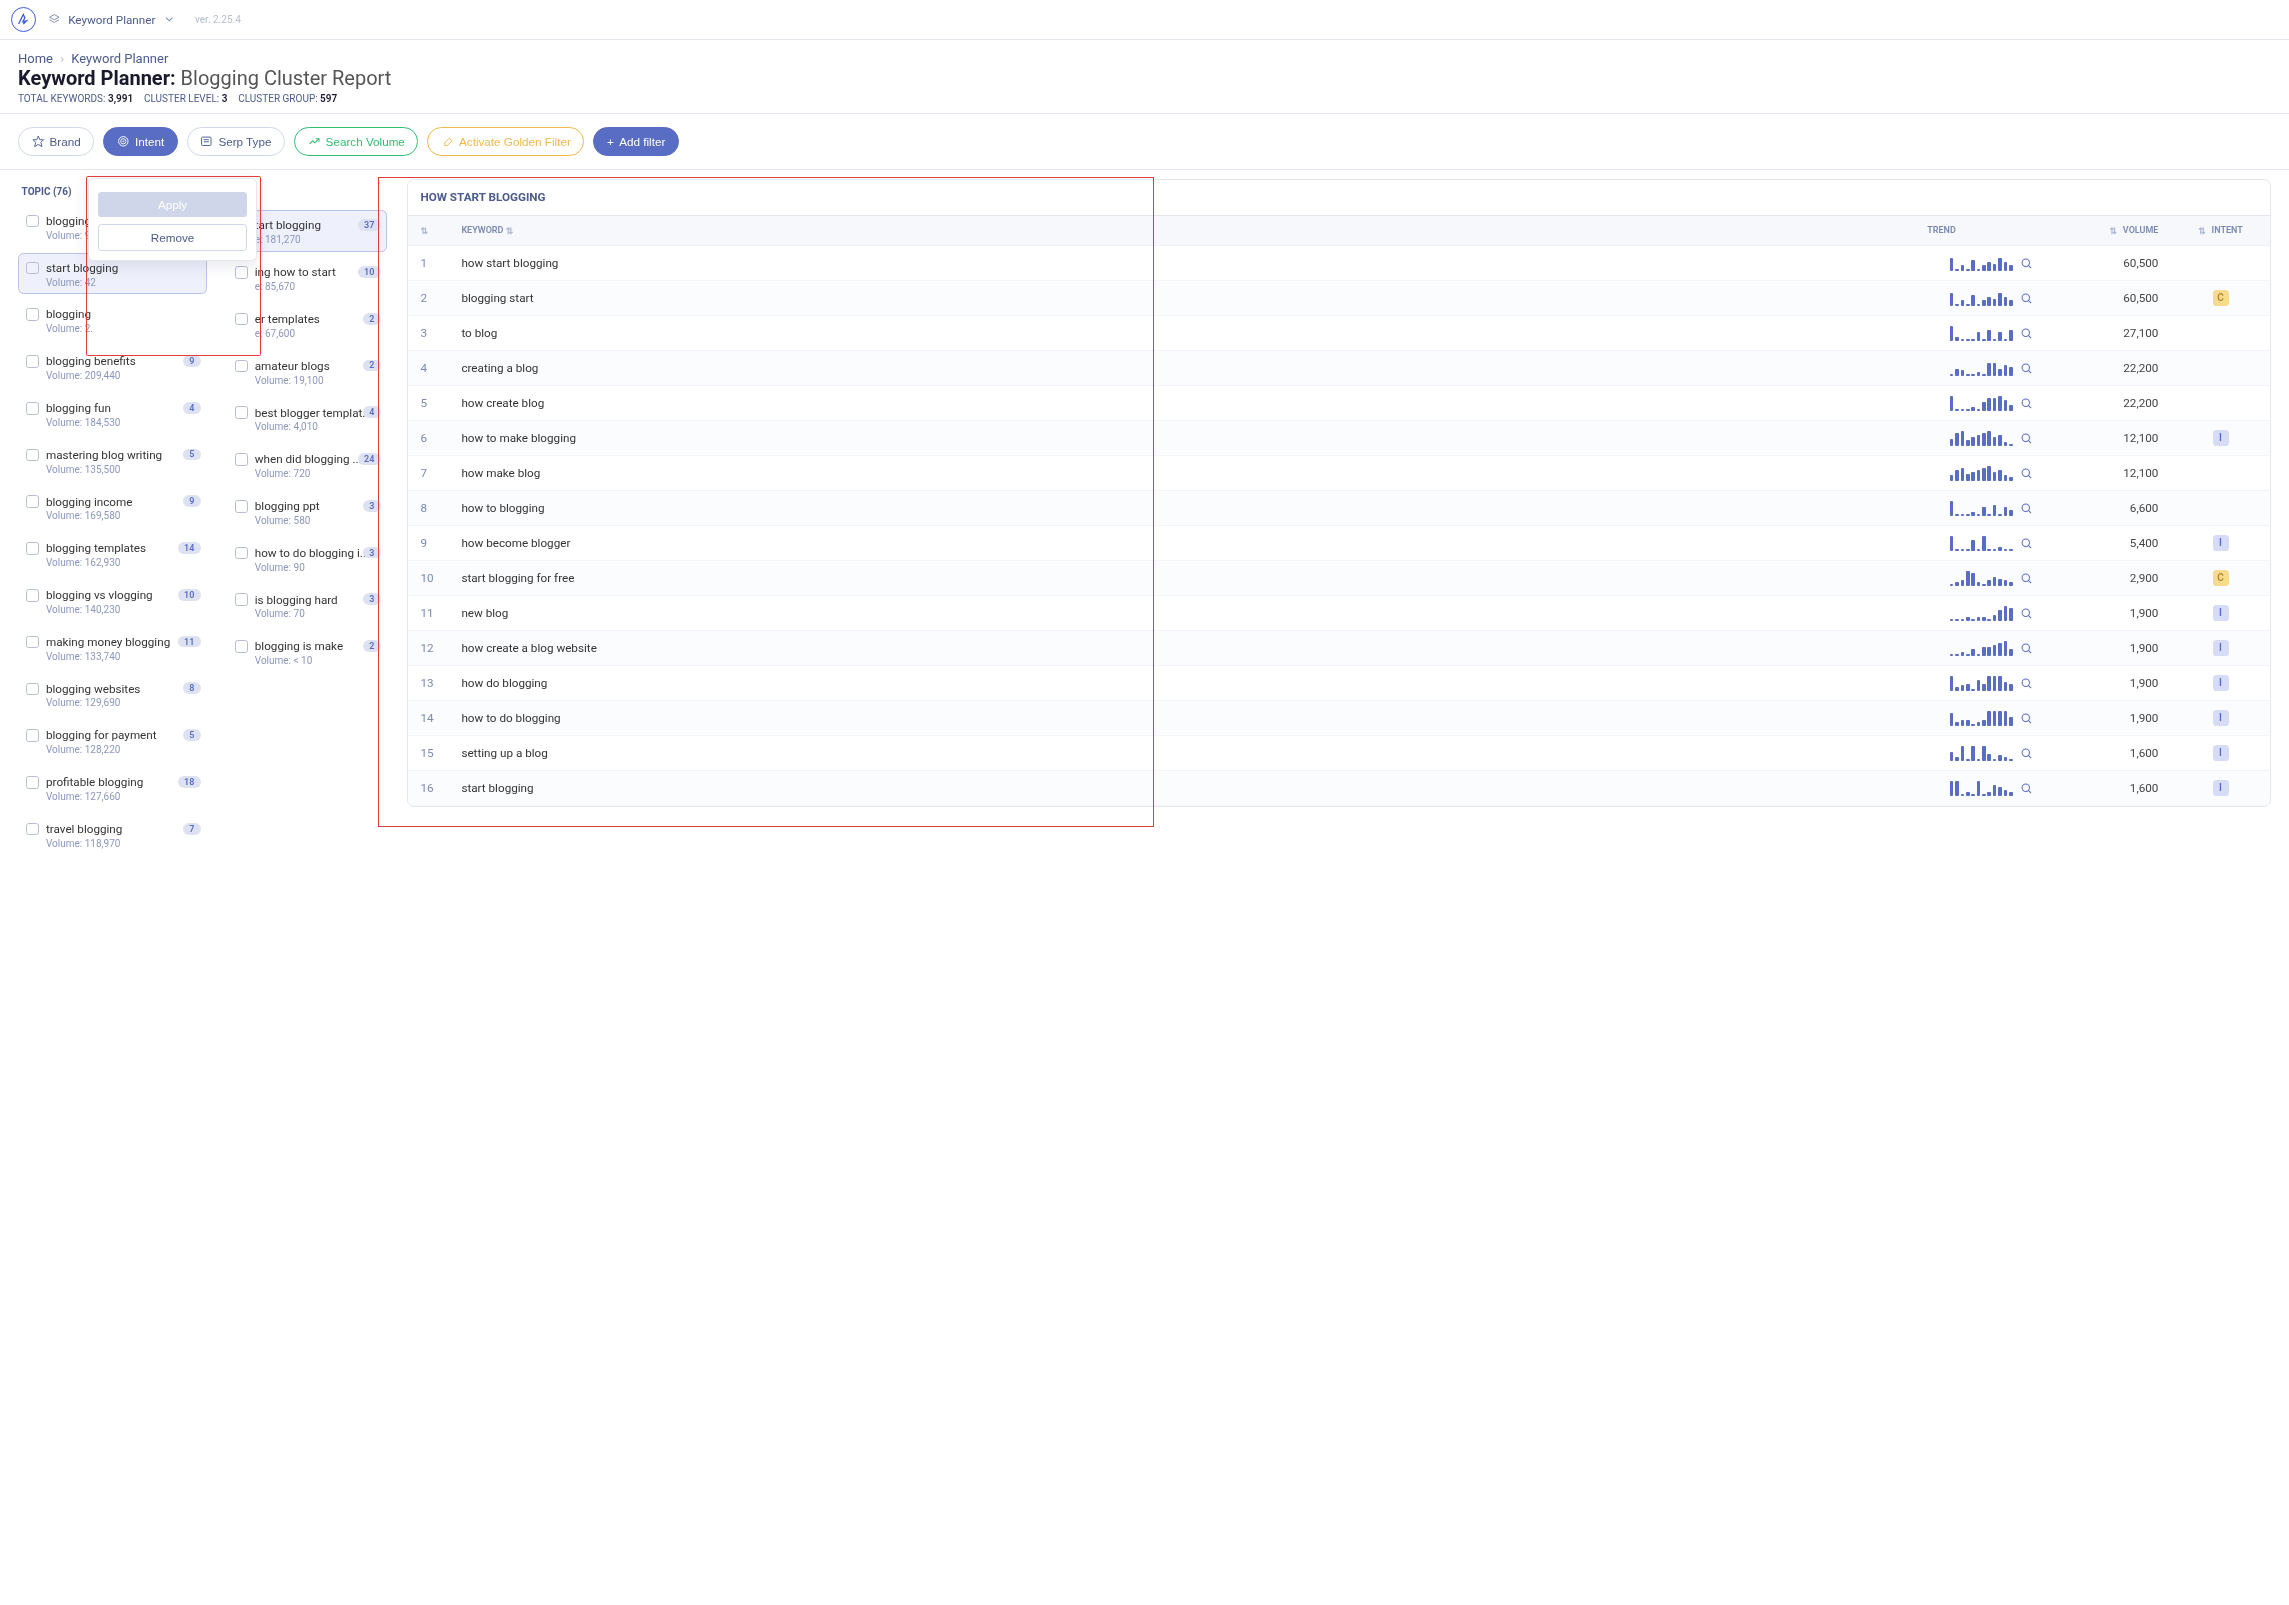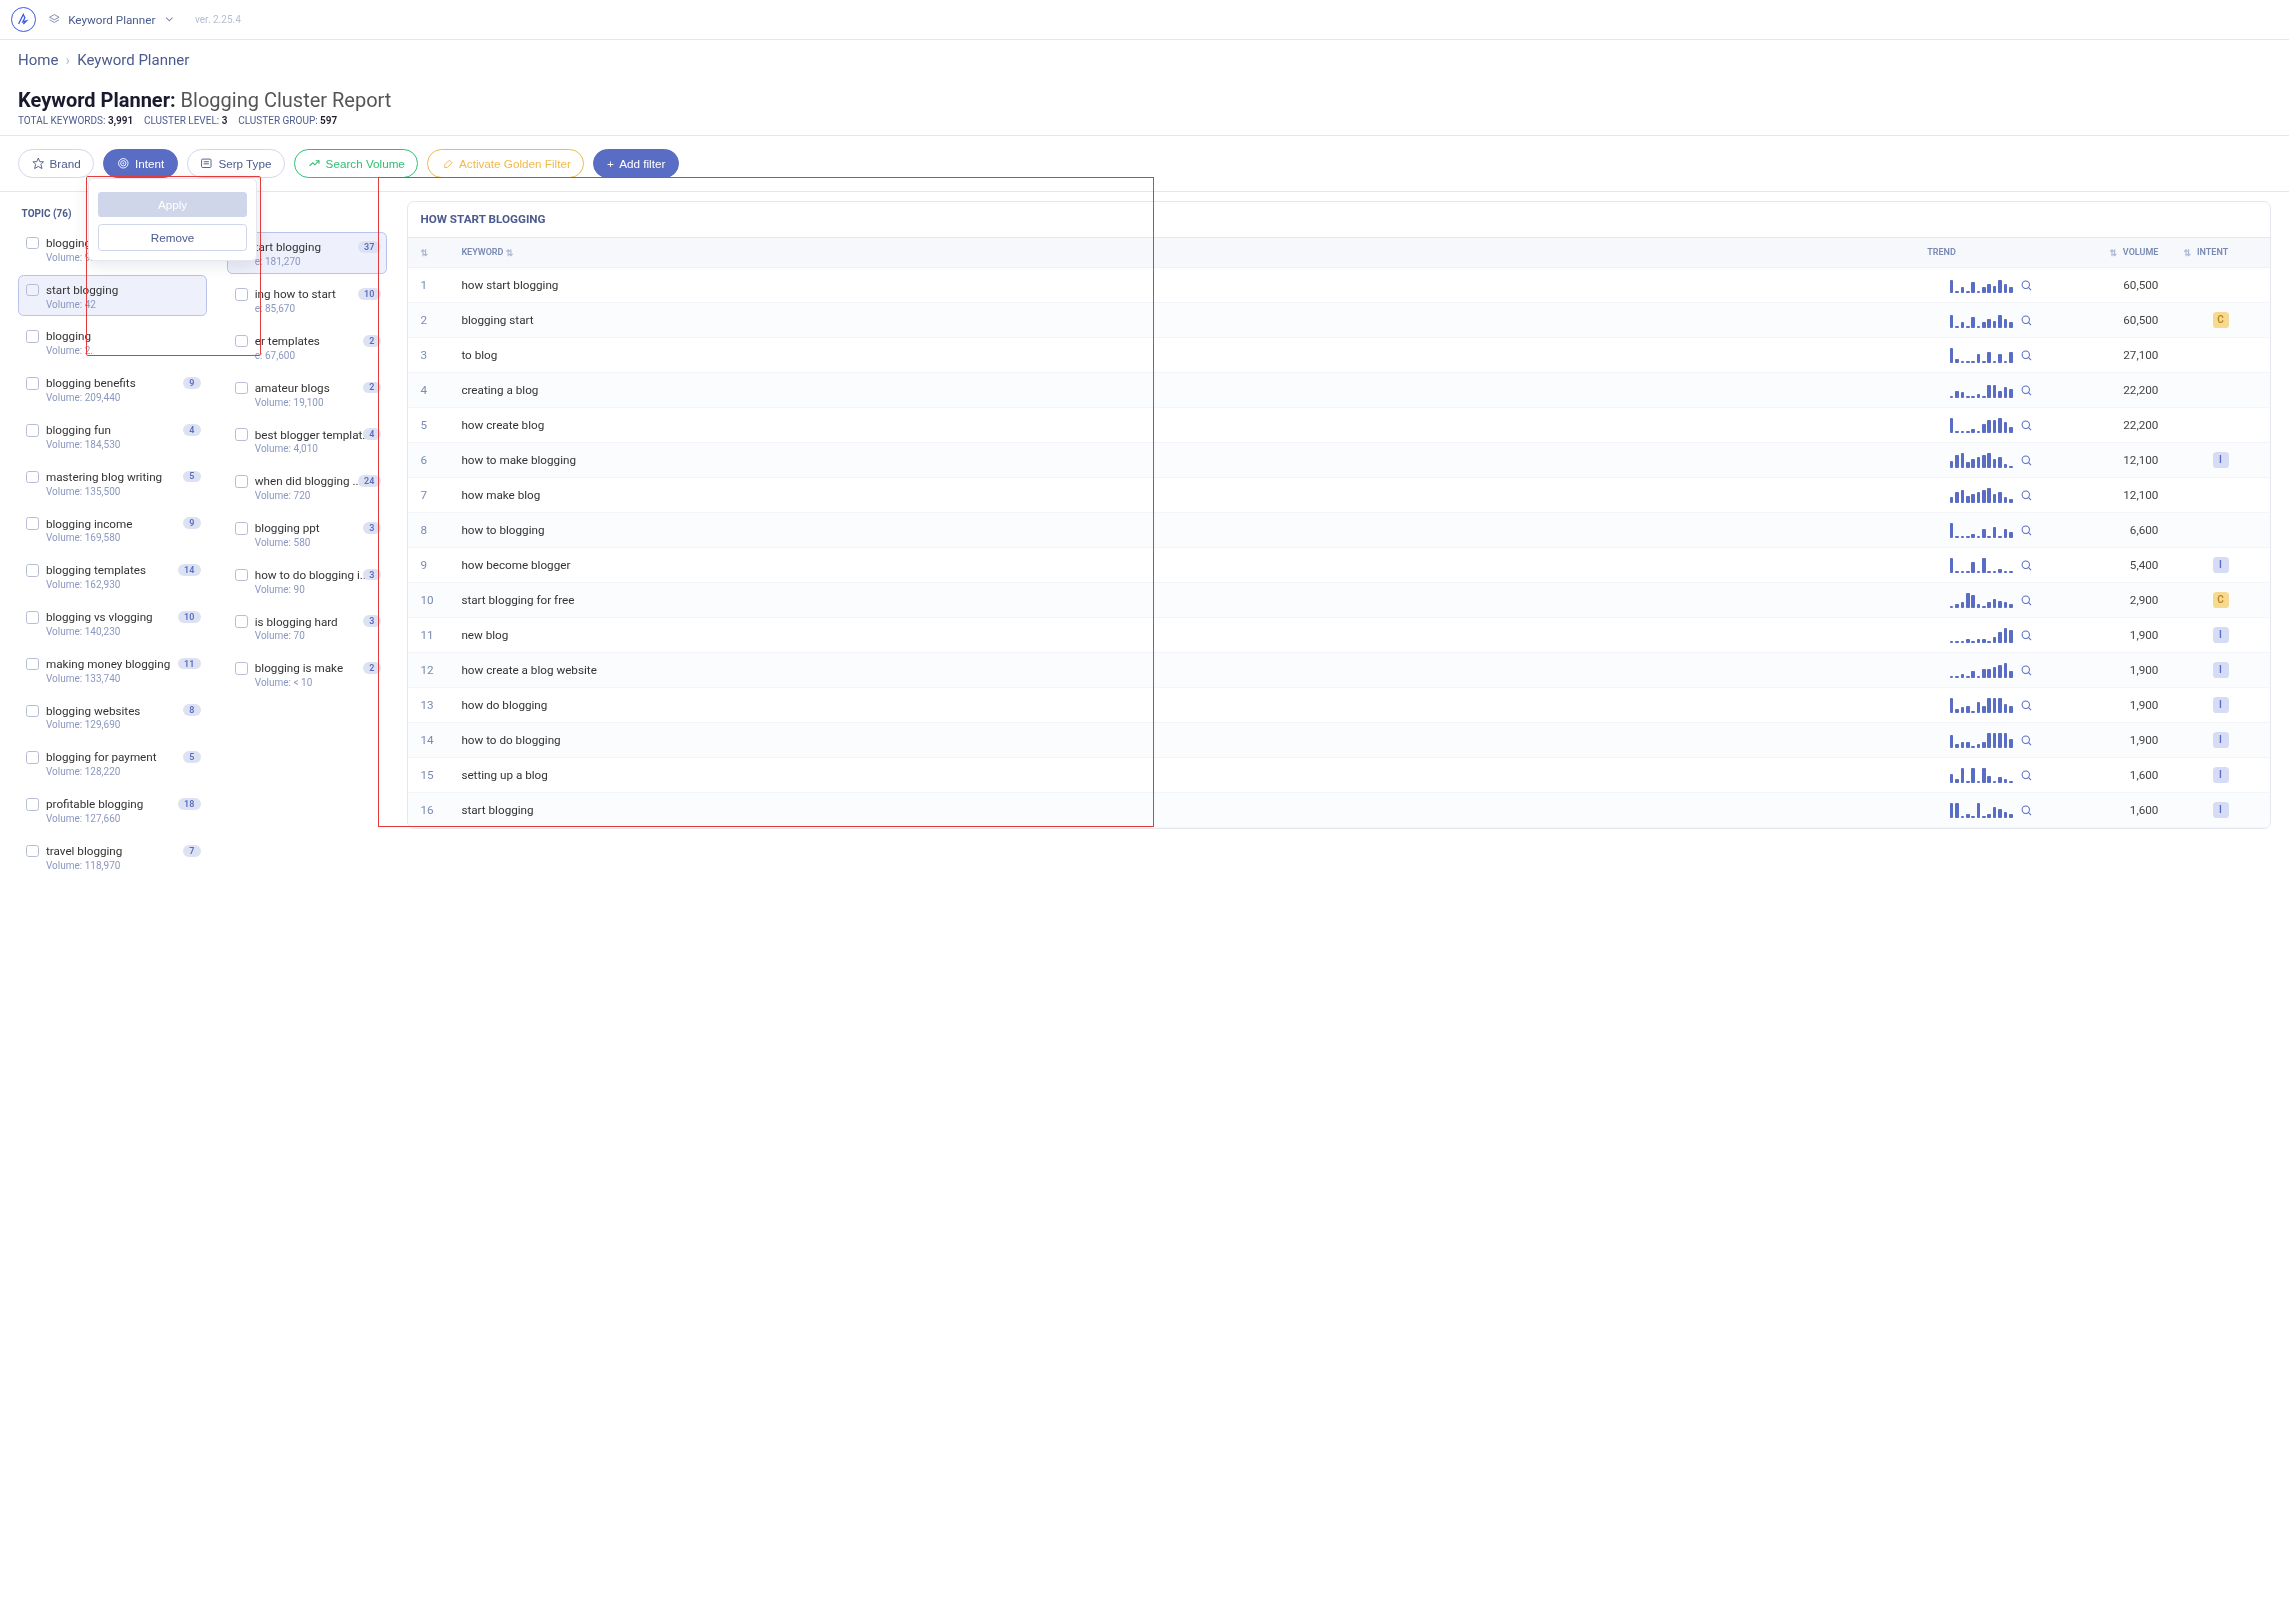--- a/index.html
+++ b/index.html
@@ -29,21 +29,21 @@
     display: flex; align-items: center; gap: 7.2px;
     color: #4b5b8e;
     cursor: pointer;
   }
   .app-dropdown svg { stroke: #7a8ab3; }
   .version { color: #b6bdd4; font-size: 10px; margin-left: 7.2px; }
   .page-head {
     padding: 10.8px 18px 9px 18px;
     border-bottom: 0.9px solid #e5e7ef;
   }
-  .breadcrumb { font-size: 15px; color: #4b5b8e; display: flex; gap: 7.2px; margin-bottom: 19px; }
+  .breadcrumb { font-size: 13px; color: #4b5b8e; display: flex; gap: 7.2px; margin-bottom: 0; }
   .breadcrumb a { color: #4b5b8e; text-decoration: none; }
   .breadcrumb .sep { color: #b6bdd4; }
   h1 { font-size: 20px; font-weight: 700; color: #1a1a2e; margin-bottom: 3.6px; }
   h1 .sub { font-weight: 400; color: #555; }
   .stats-line { font-size: 10px; color: #4b5b8e; display: flex; gap: 10.8px; }
   .stats-line b { color: #1a1a2e; font-weight: 600; }
   .filter-bar {
     padding: 12.6px 18px;
     display: flex;
     gap: 9px;
@@ -491,21 +491,21 @@
 
   <div class="main-panel">
     <div class="mh">HOW START BLOGGING</div>
     <table class="kw">
       <thead>
         <tr>
           <th style="width:41px;"><span class="sort-ic">⇅</span></th>
           <th><span>KEYWORD</span> <span class="sort-ic">⇅</span></th>
           <th class="r" style="text-align:center;">TREND</th>
           <th class="r"><span class="sort-ic">⇅</span> <span>VOLUME</span></th>
-          <th class="r" style="text-align:left;"><span class="sort-ic">⇅</span> <span>INTENT</span></th>
+          <th class="r" style="text-align:center;"><span class="sort-ic">⇅</span> <span>INTENT</span></th>
         </tr>
       </thead>
       <tbody id="kw-rows">
           <tr>
             <td class="idx">1</td>
             <td class="kwc">how start blogging</td>
             <td class="trc"><span class="spark">
                 <span style="height:12.6px"></span>
                 <span style="height:1.8px"></span>
                 <span style="height:5.4px"></span>

